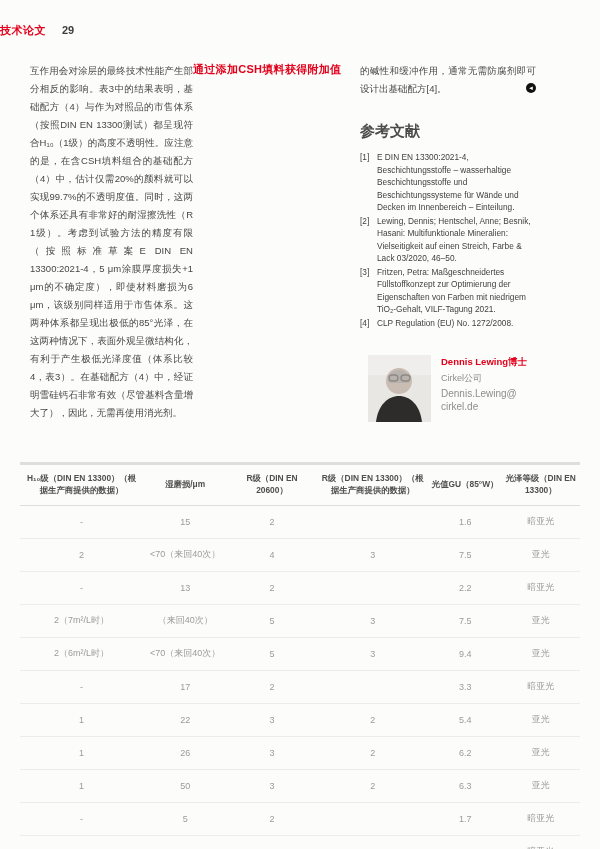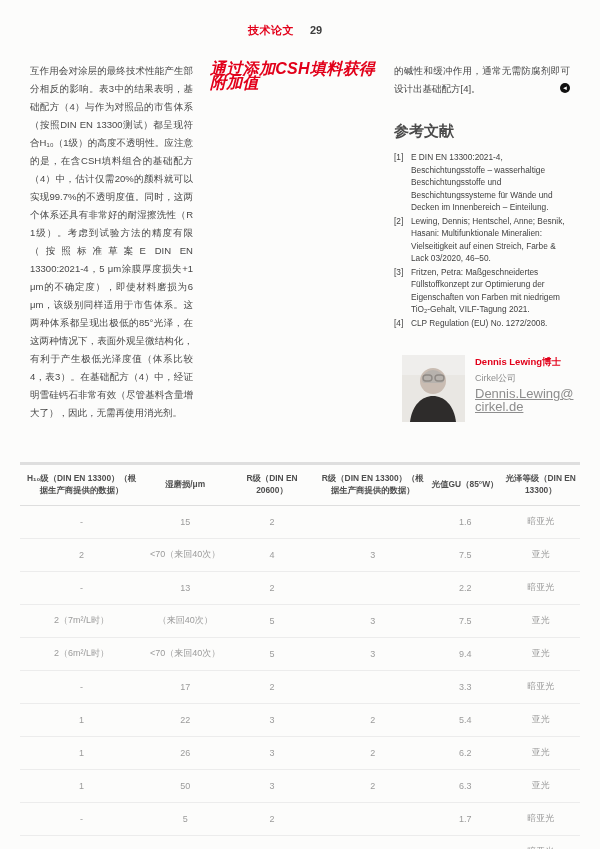--- a/index.html
+++ b/index.html
@@ -4,54 +4,54 @@
 <style>
   :root { --accent:#e2001a; }
   * { margin:0; padding:0; box-sizing:border-box; }
   html,body { background:#e9e9e9; }
   body { font-family:"Liberation Sans","DejaVu Sans",sans-serif; }
   .page{
     position:relative; width:600px; height:849px; margin:0 auto;
     background:#fcfcfb; overflow:hidden;
   }
   
-  .page-header{ text-align:center; padding:20px 30px 0 0; }
+  .page-header{ text-align:left; padding:20px 30px 0 0; }
   .header-label{ color:var(--accent); font-weight:bold; font-size:11px; letter-spacing:.5px; }
   .page-num{ color:#3c3c3c; font-weight:bold; font-size:11px; margin-left:16px; }
   
-  .content{ display:flex; gap:17px; padding:0 30px; margin-top:24px; min-height:386px; align-items:flex-start; }
+  .content{ display:flex; padding:0 30px; margin-top:24px; min-height:386px; align-items:flex-start; }
   .col{ flex:0 0 auto; }
   .col-1{ width:163px; }
   .col-2{ width:167px; }
   .col-3{ width:176px; }
   .body-text{
     font-size:9.5px; line-height:18px; color:#474747;
     text-align:justify; text-justify:inter-character;
   }
   .indent{ text-indent:2em; }
-  .section-title{ color:var(--accent); font-size:16px; font-weight:bold; line-height:14px; letter-spacing:.3px;font-style:italic; }
+  .section-title{ color:var(--accent); font-size:11px; font-weight:bold; line-height:14px; letter-spacing:.3px; }
   .col3-top{ position:relative; }
   .end-mark{
     position:absolute; right:0; top:21px;
     width:10px; height:10px; border-radius:50%; background:#111;
     color:#fff; font-size:6px; line-height:10px; text-align:center;
   }
   .ref-title{ margin-top:24px; font-size:15px; font-weight:bold; color:#4a4a4a; }
   .ref-list{ margin-top:10px; }
   .ref-item{ display:flex; font-size:8.3px; line-height:12.5px; color:#3f3f3f; margin-bottom:1px; }
   .ref-num{ flex:0 0 17px; }
   .ref-text{ flex:1; text-align:left; }
   
   .author-card{ display:flex; margin-top:26px; gap:10px;padding-left:8px; }
   .author-photo{ flex:0 0 63px; height:67px; background:#e9e7e4; overflow:hidden; }
   .author-photo svg{ display:block; }
   .author-info{ padding-top:1px; }
   .author-name{ color:var(--accent); font-weight:bold; font-size:9.5px; margin-bottom:3px; }
   .author-company{ color:#8d8d8d; font-size:9px; margin-bottom:2px; }
-  .author-email{ color:#8d8d8d; font-size:13px; line-height:13px; text-decoration:underline; cursor:pointer; display:inline-block; }
+  .author-email{ color:#8d8d8d; font-size:10px; line-height:13px; cursor:pointer; display:inline-block; }
   
   .table-wrap{ padding:0 20px; margin-top:14px; }
   table{ width:100%; border-collapse:collapse; border-top:3px solid #dedede; border-bottom:3px solid #c9c9c9; background:#fcfcfb; }
   th{
     font-size:8.4px; font-weight:bold; color:#4f4f4f; line-height:1.4;
     text-align:center; vertical-align:middle; padding:8px 3px; border-bottom:1px solid #dedede;
   }
   td{
     font-size:9px; color:#9b9b9b; text-align:center; vertical-align:middle;
     padding:9.5px 3px; border-bottom:1px solid #ececec;

